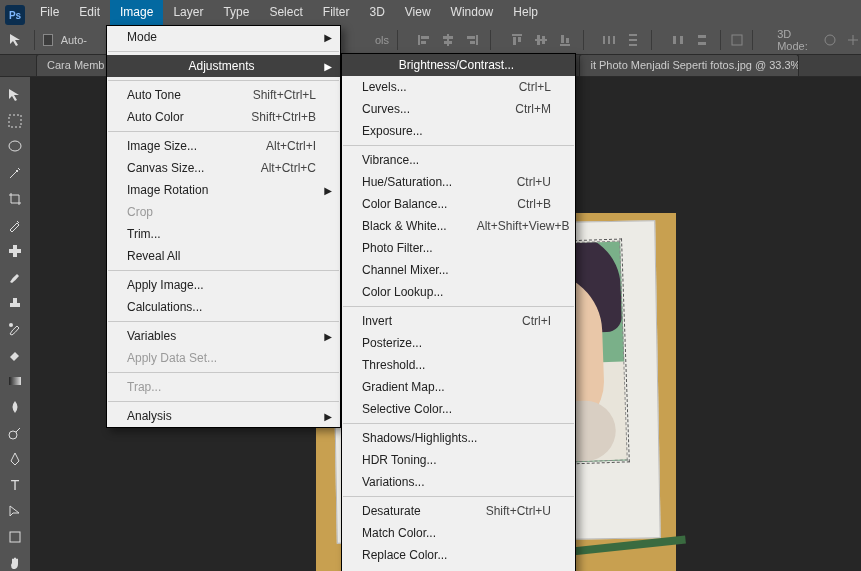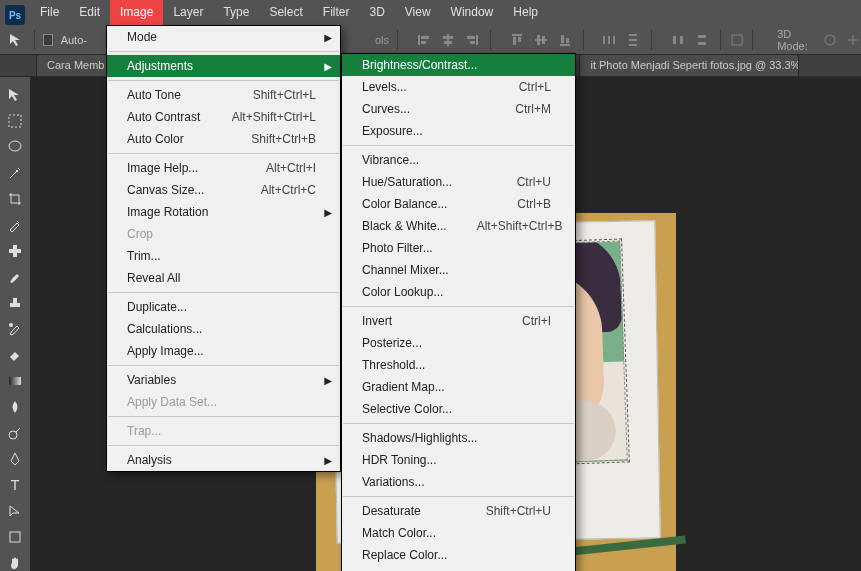--- a/index.html
+++ b/index.html
@@ -3,21 +3,21 @@
 <meta charset="utf-8">
 <style>
   * { margin: 0; padding: 0; box-sizing: border-box; font-family: "Segoe UI", Tahoma, sans-serif; }
   body { width: 861px; height: 571px; background: #535353; overflow: hidden; position: relative; }
 
   
   .menubar { height: 25px; background: #535353; display: flex; align-items: center; color: #e0e0e0; font-size: 12px; }
   .ps-logo { width: 30px; height: 25px; display:flex; align-items:flex-end; justify-content:center; }
   .ps-logo svg { width: 20px; height: 20px; }
   .mbar-item { padding: 0 10px; height: 25px; line-height: 25px; cursor: default; }
-  .mbar-item.active { background: #ef4444; color: #fff; }
+  .mbar-item.active { background: #0369a1; color: #fff; }
 
   
   .optbar { height: 30px; background: #535353; border-bottom: 1px solid #2a2a2a; display:flex; align-items:center; color:#ccc; font-size:11px; padding-left: 6px; gap:8px; }
   .opt-arrow { width: 26px; height:22px; display:flex; align-items:center; justify-content:center; }
   .opt-sep { width:1px; height:20px; background:#3a3a3a; }
   .opt-check { width:12px; height:12px; border:1px solid #888; background:#3c3c3c; }
   .opt-tools-lbl { margin-left:280px; color:#999; }
   .opt-iconrow { display:flex; gap:4px; margin-left:8px; }
   .opt-icon { width:20px; height:20px; display:flex; align-items:center; justify-content:center; opacity:.5; }
   .mode3d { color:#aaa; font-size:11px; margin-left:16px; }
@@ -39,21 +39,21 @@
   .photo { position:absolute; left:48px; top:32px; width:260px; height:220px; border:1px dashed #888; background:linear-gradient(#7ab089 0%, #7ab089 55%, #e8e4da 55%, #e8e4da 100%); transform:rotate(-2deg); overflow:hidden; }
   .face { position:absolute; right:20px; bottom:30px; width:120px; height:160px; background:#e9c7a8; border-radius:60px 60px 50px 50px; }
   .hair { position:absolute; right:0; top:-10px; width:140px; height:100px; background:#3a2d3f; border-radius:70px 70px 20px 60px; }
   .scarf { position:absolute; right:10px; bottom:0; width:150px; height:60px; background:#d9cfc3; border-radius:30px; }
   .pencil { position:absolute; right:-10px; bottom:20px; width:180px; height:8px; background:#3a6b40; transform:rotate(-6deg); }
   .marq { position:absolute; left:46px; top:30px; width:264px; height:224px; border:1px dashed #555; transform:rotate(-2deg); }
 
   
   .menu { position:absolute; background:#f0f0f0; border:1px solid #000000; box-shadow:4px 4px 8px rgba(0,0,0,.4); font-size:12px; color:#222; }
   .menu-row { display:flex; align-items:center; height:22px; padding:0 24px 0 20px; white-space:nowrap; position:relative; }
-  .menu-row.hl { background:#15803d; color:#fff; }
+  .menu-row.hl { background:#404040; color:#fff;text-align:center; }
   .menu-row.disabled { color:#9a9a9a; }
   .menu-row .lbl { flex:1; }
   .menu-row .sc { color:#444; margin-left:30px; }
   .menu-row .arr { position:absolute; right:8px; font-size:10px; }
   .menu-sep { height:1px; background:#c8c8c8; margin:3px 1px; }
 
   .menu.image { left:106px; top:25px; width:235px; }
   .menu.adjust { left:341px; top:53px; width:235px; }
 </style>
 </head>
@@ -324,30 +324,26 @@
   <div class="menu-row hl">
       <span class="lbl">Adjustments</span>
       <span class="arr">▶</span>
     </div>
   <div class="menu-sep"></div>
   <div class="menu-row">
       <span class="lbl">Auto Tone</span>
       <span class="sc">Shift+Ctrl+L</span>
     </div>
   <div class="menu-row">
-      <span class="lbl">Auto Contrast</span>
-      <span class="sc">Alt+Shift+Ctrl+L</span>
-    </div>
-  <div class="menu-row">
       <span class="lbl">Auto Color</span>
       <span class="sc">Shift+Ctrl+B</span>
     </div>
   <div class="menu-sep"></div>
   <div class="menu-row">
-      <span class="lbl">Image Help...</span>
+      <span class="lbl">Image Size...</span>
       <span class="sc">Alt+Ctrl+I</span>
     </div>
   <div class="menu-row">
       <span class="lbl">Canvas Size...</span>
       <span class="sc">Alt+Ctrl+C</span>
     </div>
   <div class="menu-row">
       <span class="lbl">Image Rotation</span>
       <span class="arr">▶</span>
     </div>
@@ -355,27 +351,24 @@
       <span class="lbl">Crop</span>
     </div>
   <div class="menu-row">
       <span class="lbl">Trim...</span>
     </div>
   <div class="menu-row">
       <span class="lbl">Reveal All</span>
     </div>
   <div class="menu-sep"></div>
   <div class="menu-row">
-      <span class="lbl">Duplicate...</span>
+      <span class="lbl">Apply Image...</span>
     </div>
   <div class="menu-row">
       <span class="lbl">Calculations...</span>
-    </div>
-  <div class="menu-row">
-      <span class="lbl">Apply Image...</span>
     </div>
   <div class="menu-sep"></div>
   <div class="menu-row">
       <span class="lbl">Variables</span>
       <span class="arr">▶</span>
     </div>
   <div class="menu-row disabled">
       <span class="lbl">Apply Data Set...</span>
     </div>
   <div class="menu-sep"></div>
@@ -411,21 +404,21 @@
   <div class="menu-row">
       <span class="lbl">Hue/Saturation...</span>
       <span class="sc">Ctrl+U</span>
     </div>
   <div class="menu-row">
       <span class="lbl">Color Balance...</span>
       <span class="sc">Ctrl+B</span>
     </div>
   <div class="menu-row">
       <span class="lbl">Black &amp; White...</span>
-      <span class="sc">Alt+Shift+Ctrl+B</span>
+      <span class="sc">Alt+Shift+View+B</span>
     </div>
   <div class="menu-row">
       <span class="lbl">Photo Filter...</span>
     </div>
   <div class="menu-row">
       <span class="lbl">Channel Mixer...</span>
     </div>
   <div class="menu-row">
       <span class="lbl">Color Lookup...</span>
     </div>

